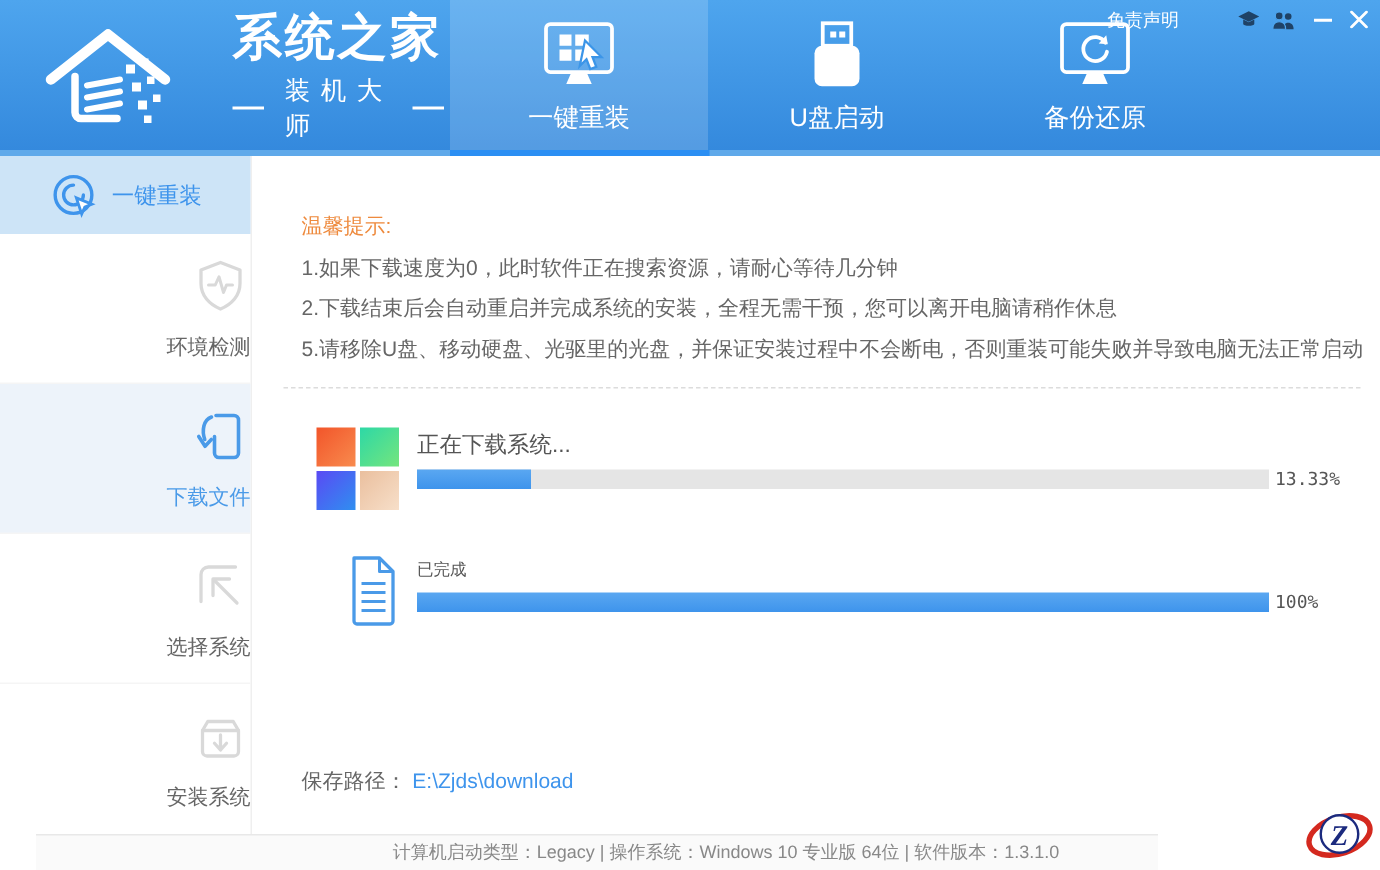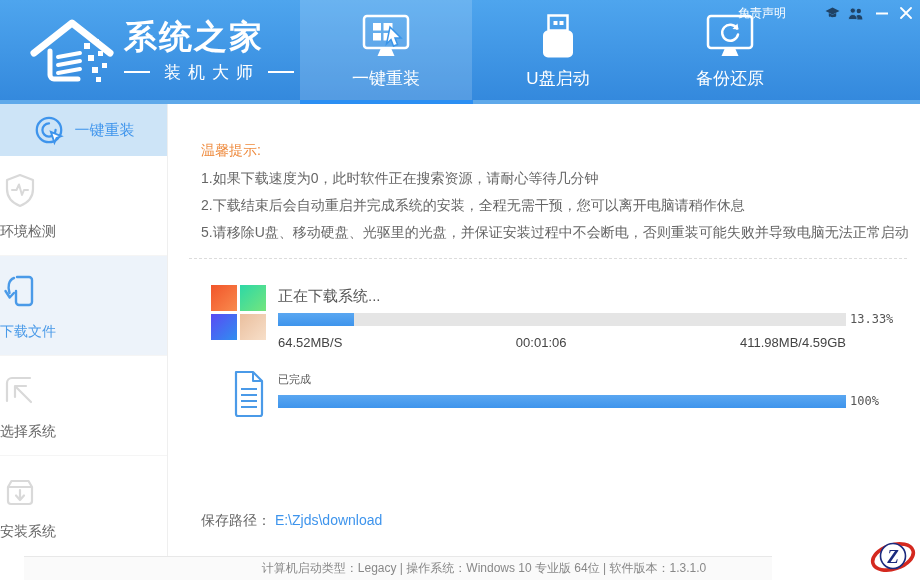--- a/index.html
+++ b/index.html
@@ -6,21 +6,21 @@
   html,body { width:920px; height:580px; overflow:hidden; }
   body { font-family:"Liberation Sans", sans-serif; background:#fff; }
   .window { position:relative; width:920px; height:580px; background:#fff; overflow:hidden; }
 
   
   .header { position:absolute; left:0; top:0; width:920px; height:100px;
             background:linear-gradient(180deg,#4ea5ee 0%,#3489dd 100%); }
   .header-strip { position:absolute; left:0; top:100px; width:920px; height:4px; background:#5fa9ea; }
   .header-strip .active-seg { position:absolute; left:300px; top:0; width:173px; height:4px; background:#2b8ff3; }
 
-  .brand { position:absolute; left:26px; top:6px; width:270px; height:88px; display:flex; align-items:center; }
+  .brand { position:absolute; left:26px; top:6px; width:270px; height:88px; display:flex; align-items:center;gap:31px; }
   .brand-icon { width:92px; height:74px; flex:0 0 auto; }
   .brand-text { margin-left:6px; color:#fff; }
   .brand-name { font-size:33px; font-weight:bold; letter-spacing:2px; line-height:40px; }
   .brand-sub { display:flex; align-items:center; margin-top:4px; }
   .brand-sub .line { width:26px; height:2px; background:#fff; }
   .brand-sub .sub-label { font-size:17px; letter-spacing:7px; margin:0 8px 0 14px; }
 
   .tabs { position:absolute; left:300px; top:0; height:100px; display:flex; }
   .tab { width:172px; height:100px; display:flex; flex-direction:column; align-items:center;
          justify-content:flex-end; padding-bottom:10px; cursor:pointer; }
@@ -32,21 +32,21 @@
   .disclaimer { color:#fff; font-size:12px; margin-right:30px; cursor:pointer; }
   .tb-icon { width:16px; height:14px; margin-left:8px; display:flex; align-items:center; justify-content:center; cursor:pointer; }
   .tb-icon.min { margin-left:10px; }
   .tb-icon.close { margin-left:8px; }
 
   
   .sidebar { position:absolute; left:0; top:104px; width:168px; height:452px; background:#fff;
              border-right:1px solid #efefef; }
   .side-head { height:52px; background:#cde4f7; display:flex; align-items:center; justify-content:center; cursor:pointer; }
   .side-head .lbl { color:#3e94ec; font-size:15px; margin-left:10px; }
-  .side-item { height:100px; display:flex; flex-direction:column; align-items:flex-start; justify-content:center;
+  .side-item { height:100px; display:flex; flex-direction:column; align-items:flex-end; justify-content:center;
                border-bottom:1px solid #f5f5f5; cursor:pointer; }
   .side-item .lbl { font-size:14px; color:#666; margin-top:12px; }
   .side-item.active { background:#edf3fa; }
   .side-item.active .lbl { color:#4a9ae8; }
 
   
   .main { position:absolute; left:169px; top:104px; width:714px; height:452px; background:#fff; }
   .tips-title { position:absolute; left:32px; top:38px; font-size:14px; color:#ee8a3d; }
   .tip-line { position:absolute; left:32px; font-size:14px; color:#666; white-space:nowrap; }
   .tip-1 { top:66px; } .tip-2 { top:93px; } .tip-3 { top:120px; }
@@ -254,25 +254,20 @@
         <div class="wl-bl"></div>
         <div class="wl-br"></div>
     </div>
 
     <div class="dl-label">正在下载系统...</div>
     <div class="bar bar-1">
       <div class="fill" style="width: 13.33%;"></div>
     </div>
     <div class="pct pct-1">13.33%</div>
 
-    <div class="stats-row">
-      <span>64.52MB/S</span>
-      <span>00:01:06</span>
-      <span>411.98MB/4.59GB</span>
-    </div>
 
     <svg class="doc-icon" width="32" height="48" viewBox="0 0 32 48">
       <path d="M3 2 H 20 L 29 11 V 44 a2 2 0 0 1 -2 2 H 5 a2 2 0 0 1 -2 -2 Z" fill="#fff" stroke="#4a9ae8" stroke-width="2.2" stroke-linejoin="round"></path>
       <path d="M20 2 v9 h9" fill="none" stroke="#4a9ae8" stroke-width="2" stroke-linejoin="round"></path>
       <path d="M8 19 h16 M8 25 h16 M8 31 h16 M8 37 h16" stroke="#4a9ae8" stroke-width="2"></path>
     </svg>
     <div class="done-label">已完成</div>
     <div class="bar bar-2">
       <div class="fill" style="width: 100%;"></div>
     </div>

